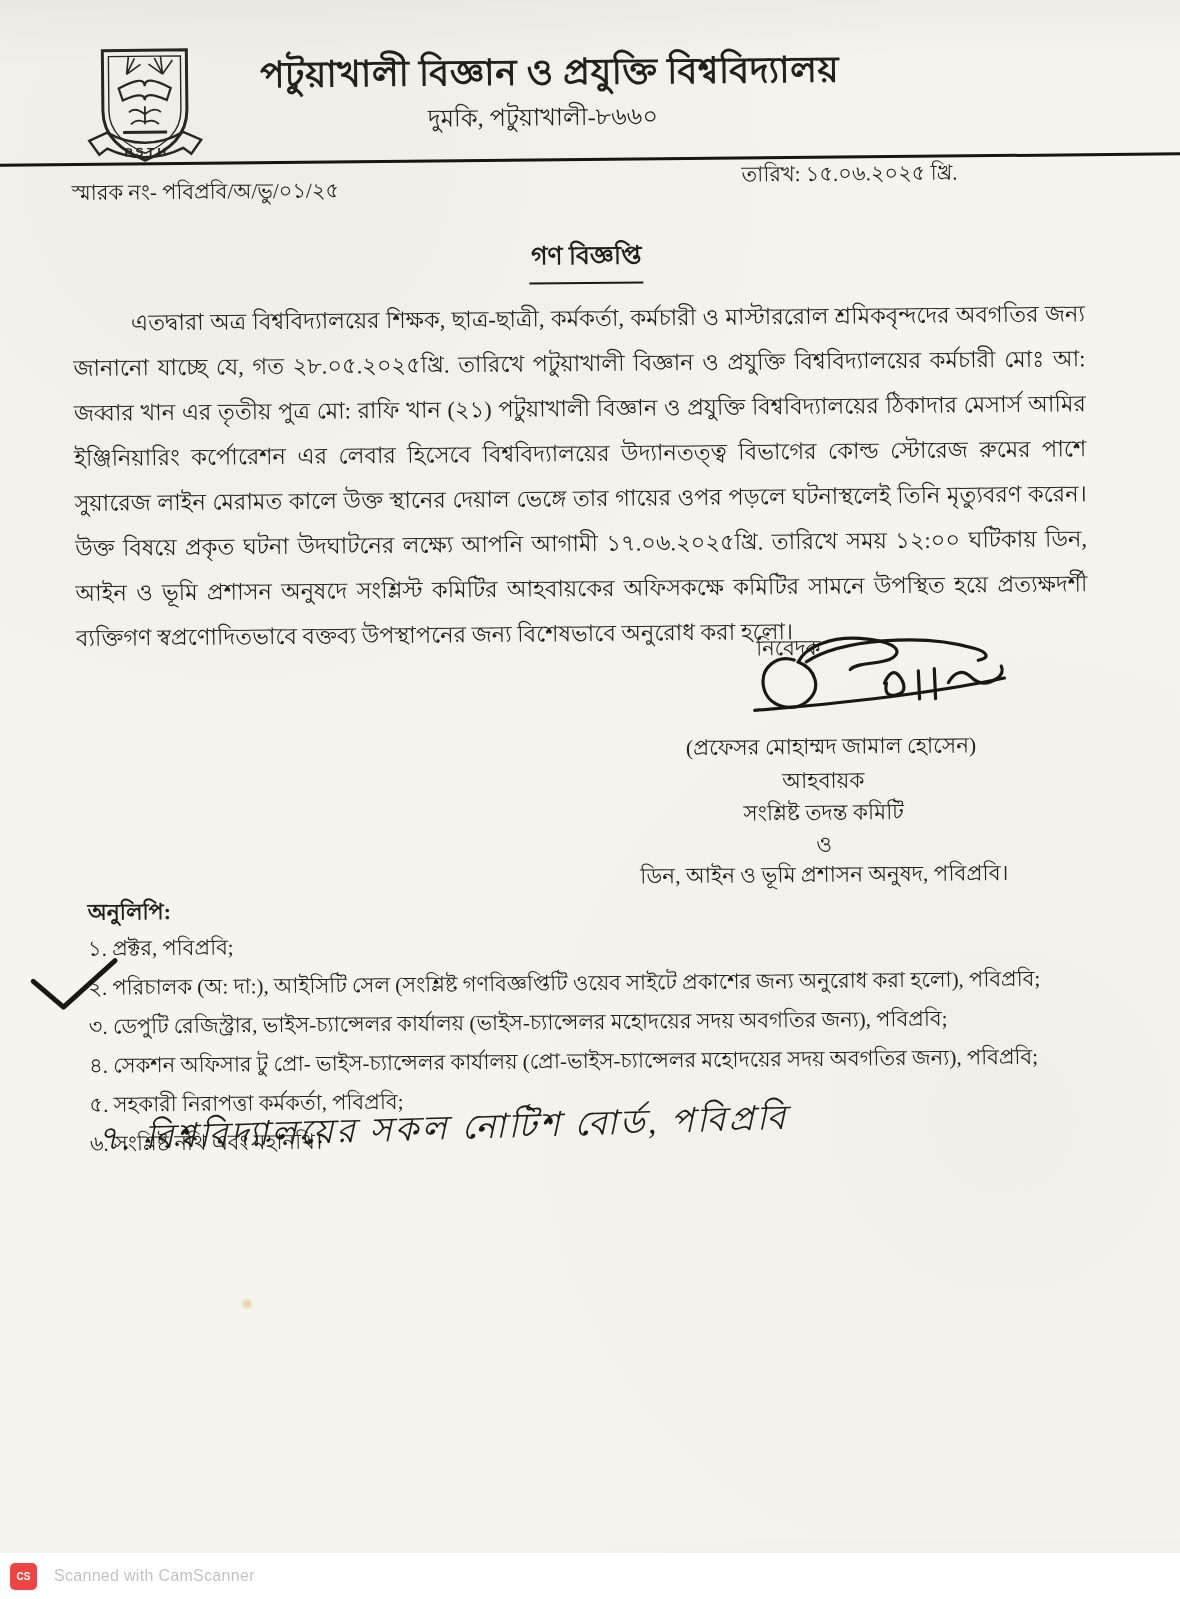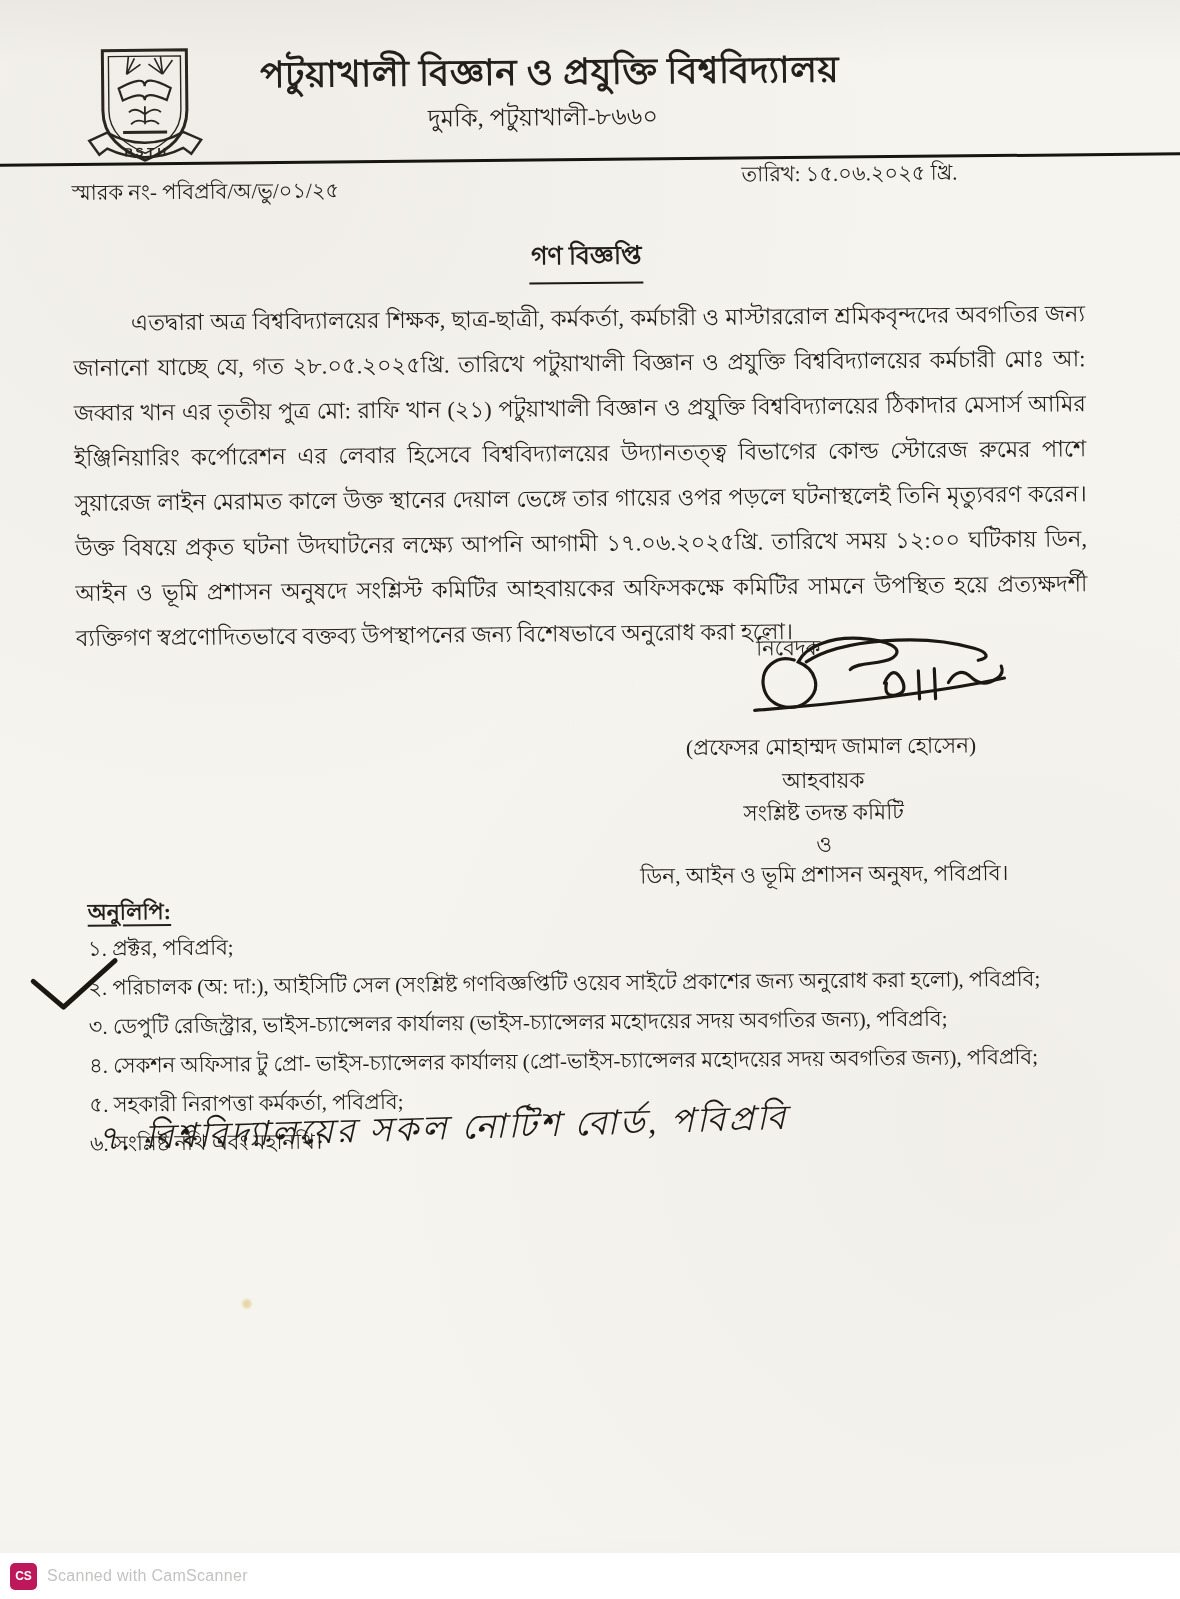--- a/index.html
+++ b/index.html
@@ -54,21 +54,21 @@
   .sig-svg { position: absolute; left: 736px; top: 626px; width: 290px; height: 98px; }
   .sig-name   { position: absolute; left: 830px; top: 732px; transform: translateX(-50%); font-size: 21.5px; white-space: nowrap; }
   .sig-role1  { position: absolute; left: 822px; top: 766px; transform: translateX(-50%); font-size: 21.5px; white-space: nowrap; text-align: center; }
   .sig-role2  { position: absolute; left: 822px; top: 798px; transform: translateX(-50%); font-size: 21.5px; white-space: nowrap; }
   .sig-and    { position: absolute; left: 822px; top: 830px; transform: translateX(-50%); font-size: 21.5px; }
   .sig-role3  { position: absolute; left: 822px; top: 860px; transform: translateX(-50%); font-size: 21.5px; white-space: nowrap; }
 
   
   .dist-heading {
     position: absolute; left: 85px; top: 890px;
-    font-size: 22px; font-weight: bold; text-decoration: underline;
+    font-size: 22px; font-weight: bold; 
     text-underline-offset: 5px;
   }
   .dist-list { position: absolute; left: 85px; top: 925px; width: 1030px; margin: 0; padding: 0; list-style: none; }
   .dist-list li { font-size: 21px; line-height: 39px; white-space: nowrap; }
   .tick-svg { position: absolute; left: 24px; top: 948px; width: 92px; height: 62px; }
 
   .handwritten {
     position: absolute; left: 92px; top: 1100px;
     font-size: 34px; font-style: italic; letter-spacing: 3px;
     transform: rotate(-1.2deg); white-space: nowrap;
@@ -81,24 +81,24 @@
   }
 
   
   .footer-bar {
     position: absolute; left: 0; bottom: 0; width: 1180px; height: 46px;
     background: #ffffff; display: flex; align-items: center;
     font-family: "Liberation Sans", sans-serif;
   }
   .cs-badge {
     margin-left: 10px; width: 27px; height: 27px; border-radius: 5px;
-    background: #be185d; color: #ffffff; font-weight: bold; font-size: 12px;
+    background: #ef4444; color: #ffffff; font-weight: bold; font-size: 10px;
     display: flex; align-items: center; justify-content: center;
   }
-  .cs-label { margin-left: 10px; color: #c4c3c1; font-size: 16px; letter-spacing: 0.3px; }
+  .cs-label { margin-left: 17px; color: #c4c3c1; font-size: 16px; letter-spacing: 0.3px; }
 </style>
 </head>
 <body>
 
 <div class="page">
   <div class="scan">
 
     <svg class="logo" viewBox="0 0 140 128">
 
       <path d="M28,6 h84 v60 c0,26 -18,40 -42,50 c-24,-10 -42,-24 -42,-50 z" fill="none" stroke="#2a261f" stroke-width="3"></path>

